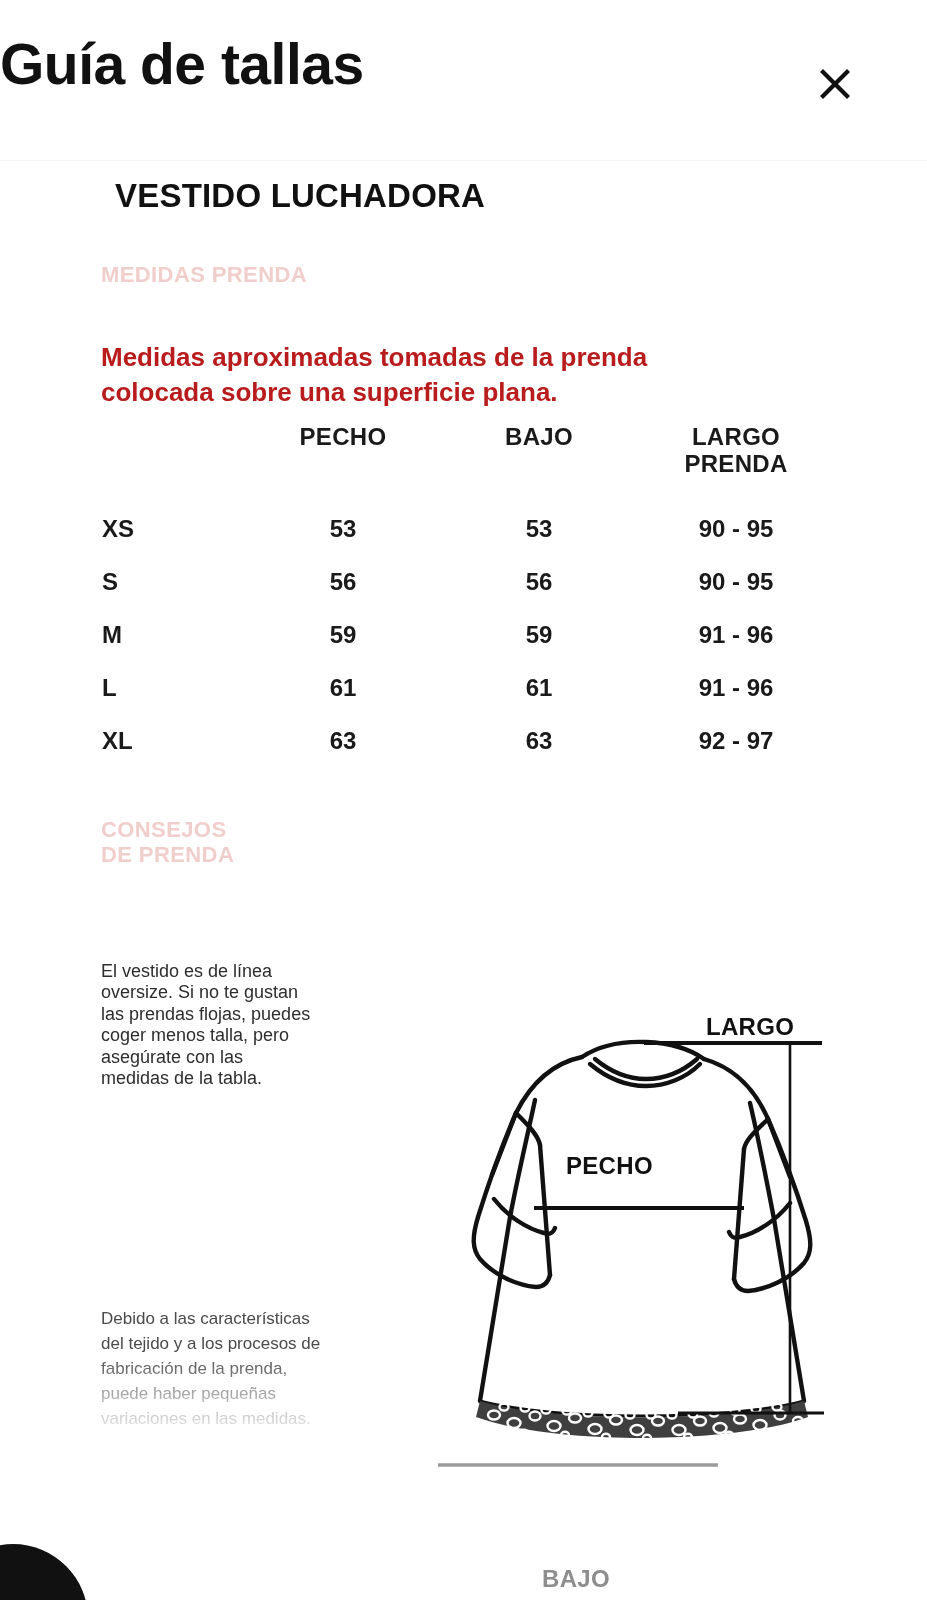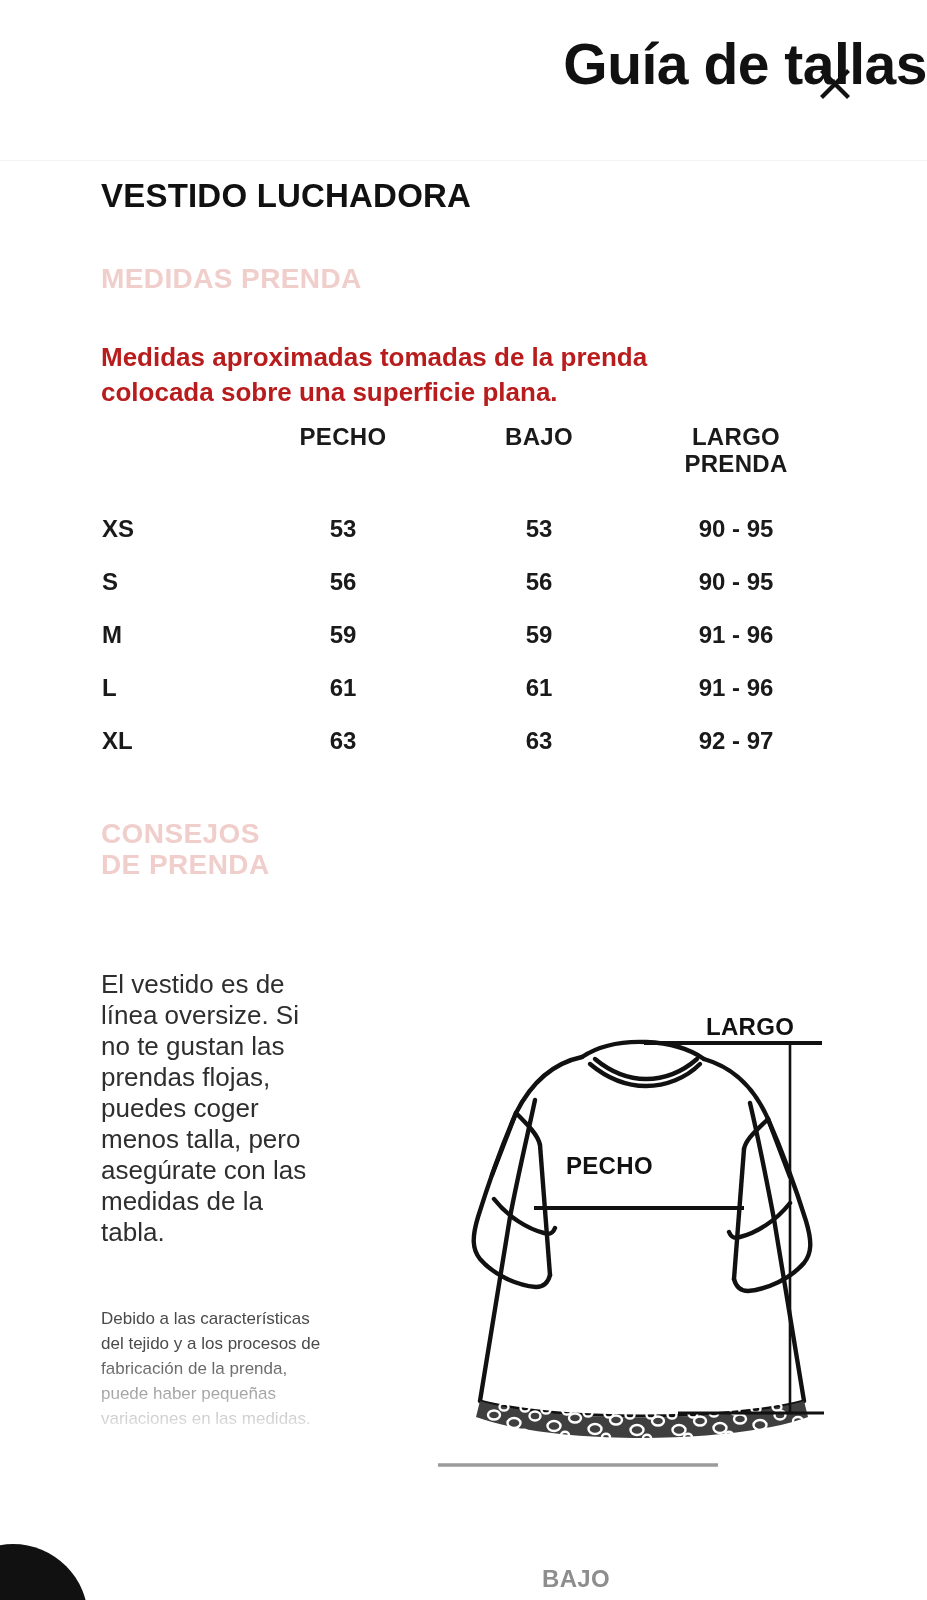--- a/index.html
+++ b/index.html
@@ -23,50 +23,50 @@
     left: 0; top: 0;
     width: 927px;
     height: 161px;
     border-bottom: 1px solid #f4f4f5;
     box-sizing: border-box;
   }
   .modal-title {
     position: absolute;
     left: 0; top: 33px;
     width: 927px;
-    text-align: right;
+    text-align: left;
     font-size: 57px;
     font-weight: 700;
     letter-spacing: -0.5px;
     color: #111111;
     line-height: 1.1;
   }
   .close-button {
     position: absolute;
     left: 800px;
     top: 49px;
     width: 70px;
     height: 70px;
     cursor: pointer;
   }
   .close-button svg { display: block; }
 
   .product-name {
     position: absolute;
-    left: 101px;
+    left: 115px;
     top: 177px;
     font-size: 33px;
     font-weight: 700;
     letter-spacing: 0.2px;
     color: #111111;
     margin: 0;
   }
 
   .section-head {
-    font-size: 28px;
+    font-size: 22px;
     font-weight: 700;
     letter-spacing: 0.4px;
     color: #f0cecb;
     margin: 0;
     line-height: 1.12;
   }
   .section-head.measures {
     position: absolute;
     left: 101px;
     top: 263px;
@@ -127,21 +127,21 @@
     position: absolute;
     left: 101px;
     top: 818px;
     width: 250px;
   }
   .tips-text {
     position: absolute;
     left: 101px;
     top: 943px;
     width: 215px;
-    font-size: 26px;
+    font-size: 18px;
     line-height: 1.19;
     color: #2e2e2e;
   }
   .disclaimer {
     position: absolute;
     left: 101px;
     top: 1290px;
     width: 230px;
     font-size: 17px;
     line-height: 1.47;

